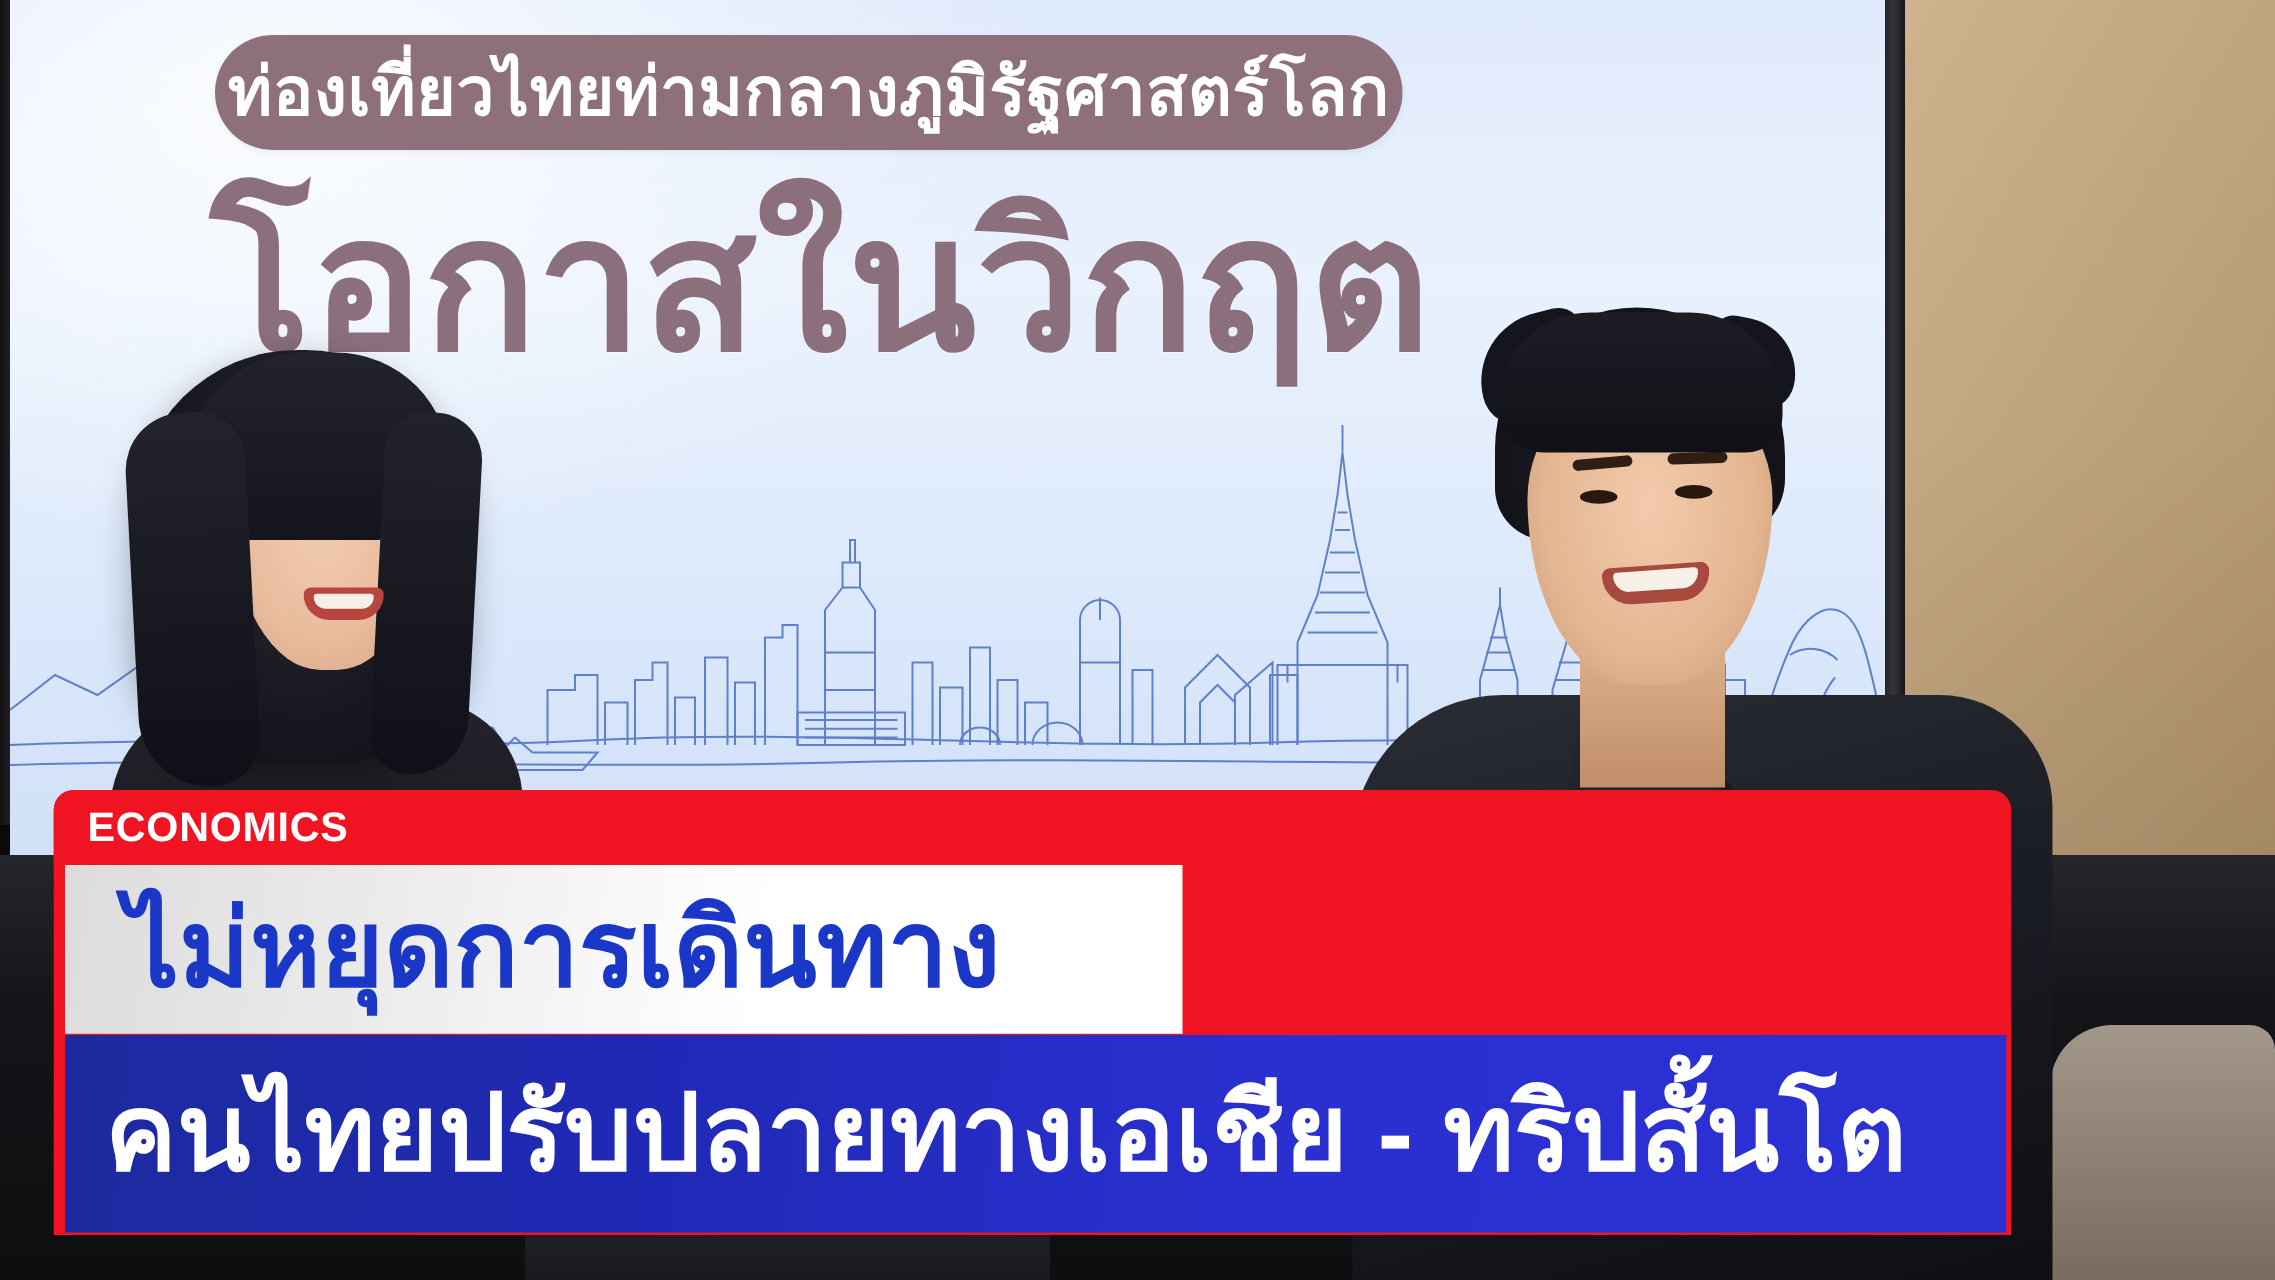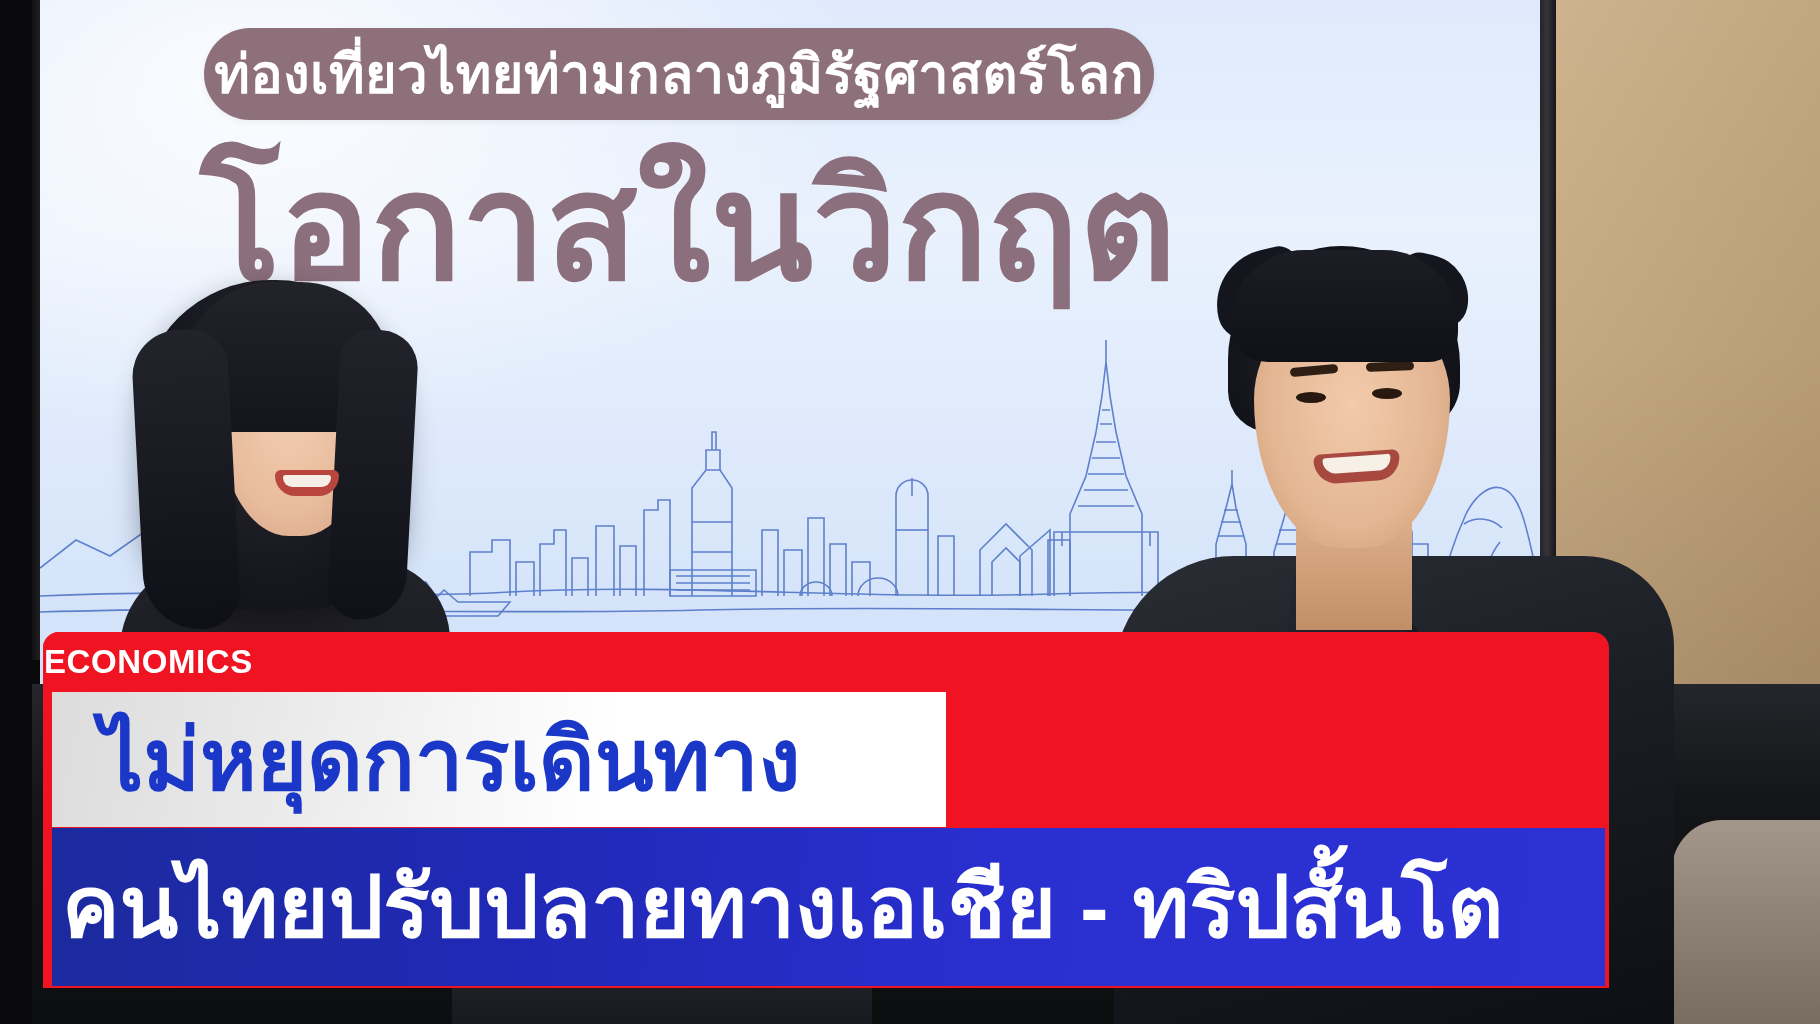--- a/index.html
+++ b/index.html
@@ -8,21 +8,21 @@
   body { font-family:"Liberation Sans", sans-serif; }
 
   #stage {
     position:relative;
     width:1820px; height:1024px;
     overflow:hidden;
     background:#0a0a0c;
   }
 
   
-  .photo { position:absolute; inset:0; overflow:hidden;margin-left:32px; }
+  .photo { position:absolute; inset:0; overflow:hidden; }
 
   
   .room-floor{
     position:absolute; left:0; right:0; bottom:0; height:340px;
     background:linear-gradient(180deg,#24262b 0%, #141518 35%, #0d0e10 100%);
   }
 
   
   .wall-right{
     position:absolute; left:1520px; top:0; width:300px; height:780px;
@@ -207,42 +207,42 @@
     background:#f01423;
     border-radius:16px 16px 0 0;
   }
   .badge{
     position:absolute; left:0; top:0; width:248px; height:60px;
     background:#f01423; border-radius:16px 16px 0 0;
     display:flex; align-items:center;
   }
   .badge span{
     color:#ffffff; font-size:33px; font-weight:700; letter-spacing:.6px;
-    padding-left:1px; font-family:"Liberation Sans",sans-serif;
+    padding-left:27px; font-family:"Liberation Sans",sans-serif;
   }
 
   .lt-white{
     position:absolute; left:9px; top:60px; width:894px; height:135px;
     background:linear-gradient(100deg,#dcdcdc 0%, #ebebeb 28%, #ffffff 62%, #ffffff 100%);
     display:flex; align-items:center;padding-left:28px;
   }
   .lt-white span{
     color:#1a37c8; font-size:86px; font-weight:700; line-height:1;
     padding-left:20px; white-space:nowrap;
     font-family:"Liberation Sans","DejaVu Sans",sans-serif;
   }
 
   .lt-blue{
     position:absolute; left:9px; top:196px; width:1553px; height:158px;
     background:linear-gradient(95deg,#1c2a9e 0%, #2029b6 30%, #2a2fd0 62%, #2c31d4 100%);
     display:flex; align-items:center;
   }
   .lt-blue span{
     color:#ffffff; font-size:86px; font-weight:700; line-height:1;
-    padding-left:10px; white-space:nowrap;
+    padding-left:32px; white-space:nowrap;
     font-family:"Liberation Sans","DejaVu Sans",sans-serif;
   }
 
   
   .nation-wrap{ position:absolute; left:1496px; top:76px; }
   .nation-box{
     width:217px; height:62px; background:#1326c9;
     display:flex; align-items:center; justify-content:center;
   }
   .nation-box span{

